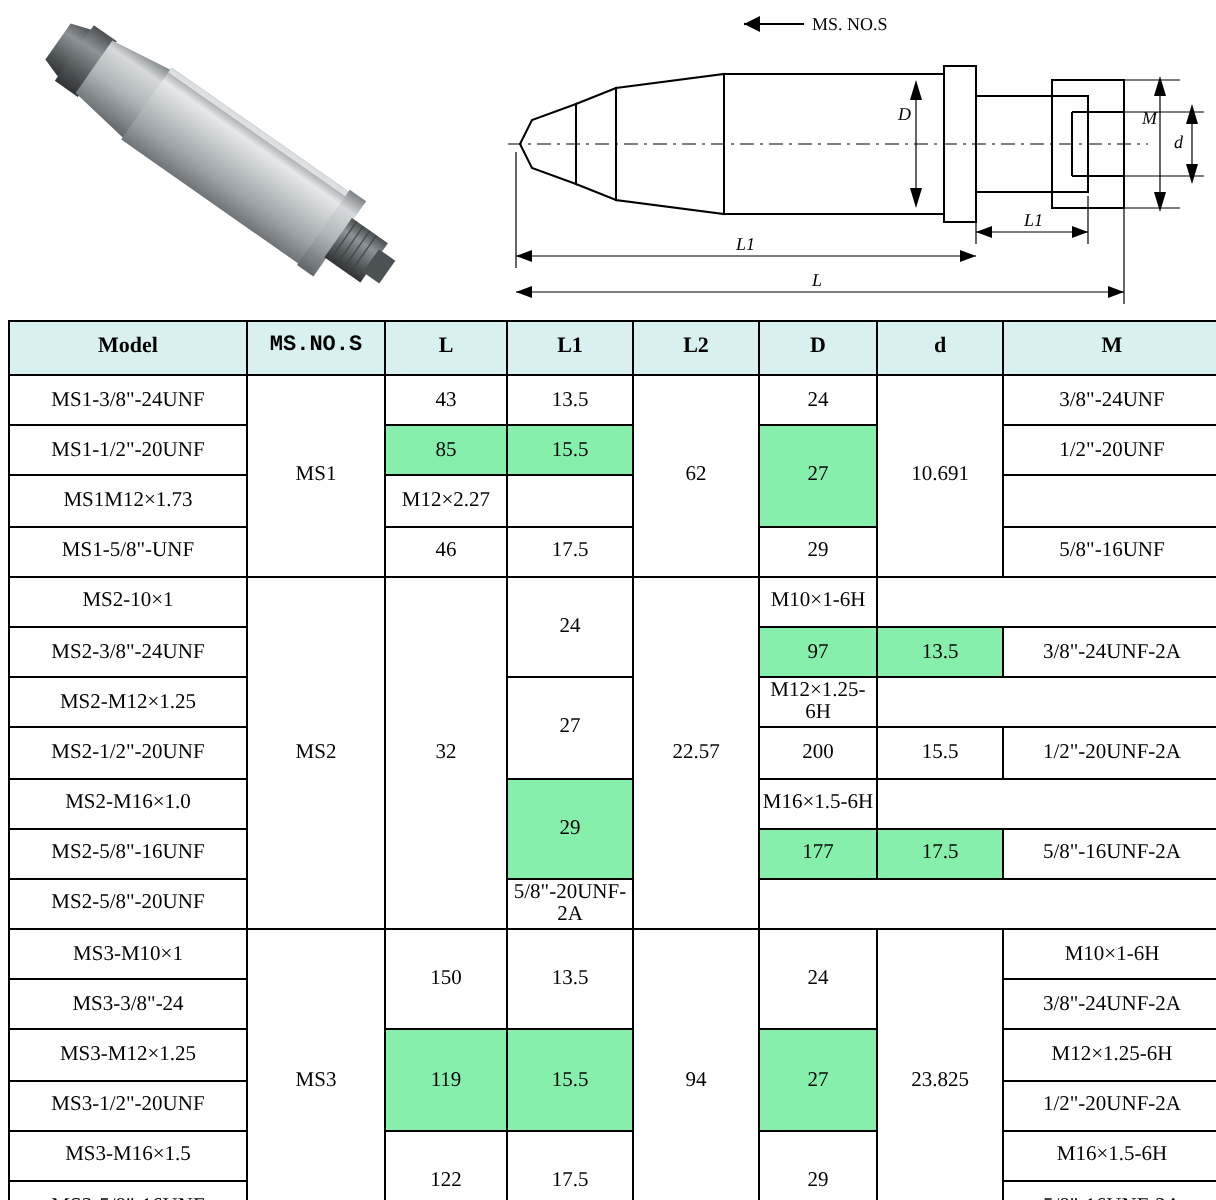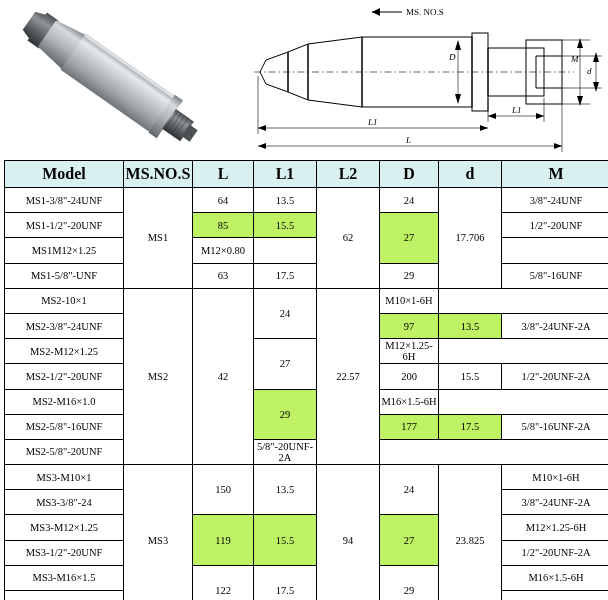--- a/index.html
+++ b/index.html
@@ -30,27 +30,27 @@
     vertical-align:middle;
     font-size:10.5px;
     padding:0;
     height:24.2px;
     line-height:1.05;
     font-family:"Liberation Serif", serif;
   }
   thead th{
     background:#d8f0ef;
     font-weight:bold;
-    font-size:16px;
+    font-size:11px;
     height:26px;
   }
-  .hl{background:#bef264;}
+  .hl{background:#86efac;}
   .model{font-size:10.5px;}
   .w-model{width:118px;}
-  .w-ms{width:68px;}
+  .w-ms{width:68px;font-family:Liberation Mono, monospace;}
   .w-l{width:60px;}
   .w-l1{width:62px;}
   .w-l2{width:62px;}
   .w-d{width:58px;}
   .w-dd{width:62px;}
   .w-m{width:108px;}
 
   
   .dlabel{font-family:"Liberation Serif", serif;font-size:9px;}
   .dlabel-i{font-family:"Liberation Serif", serif;font-size:9px;font-style:italic;}
@@ -200,49 +200,49 @@
         <th class="w-l2">L2</th>
         <th class="w-d">D</th>
         <th class="w-dd">d</th>
         <th class="w-m">M</th>
       </tr>
     </thead>
     <tbody id="tbody">
         <tr>
           <td class="model">MS1-3/8"-24UNF</td>
           <td rowspan="4">MS1</td>
-          <td>64</td>
+          <td>43</td>
           <td>13.5</td>
           <td rowspan="4">62</td>
           <td>24</td>
-          <td rowspan="4">17.706</td>
+          <td rowspan="4">10.691</td>
           <td class="model">3/8"-24UNF</td>
         </tr>
         <tr>
           <td class="model">MS1-1/2"-20UNF</td>
           <td class="hl">85</td>
           <td class="hl">15.5</td>
           <td class="hl" rowspan="2">27</td>
           <td class="model">1/2"-20UNF</td>
         </tr>
         <tr>
-          <td class="model">MS1M12×1.25</td>
-          <td class="model">M12×0.80</td>
+          <td class="model">MS1M12×1.73</td>
+          <td class="model">M12×2.27</td>
         </tr>
         <tr>
           <td class="model">MS1-5/8"-UNF</td>
-          <td>63</td>
+          <td>46</td>
           <td>17.5</td>
           <td>29</td>
           <td class="model">5/8"-16UNF</td>
         </tr>
         <tr>
           <td class="model">MS2-10×1</td>
           <td rowspan="7">MS2</td>
-          <td rowspan="7">42</td>
+          <td rowspan="7">32</td>
           <td rowspan="2">24</td>
           <td rowspan="7">22.57</td>
           <td class="model">M10×1-6H</td>
         </tr>
         <tr>
           <td class="model">MS2-3/8"-24UNF</td>
           <td class="hl">97</td>
           <td class="hl">13.5</td>
           <td class="model">3/8"-24UNF-2A</td>
         </tr>

